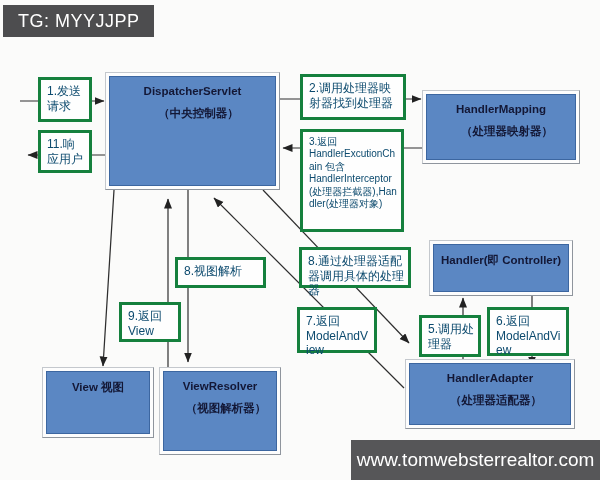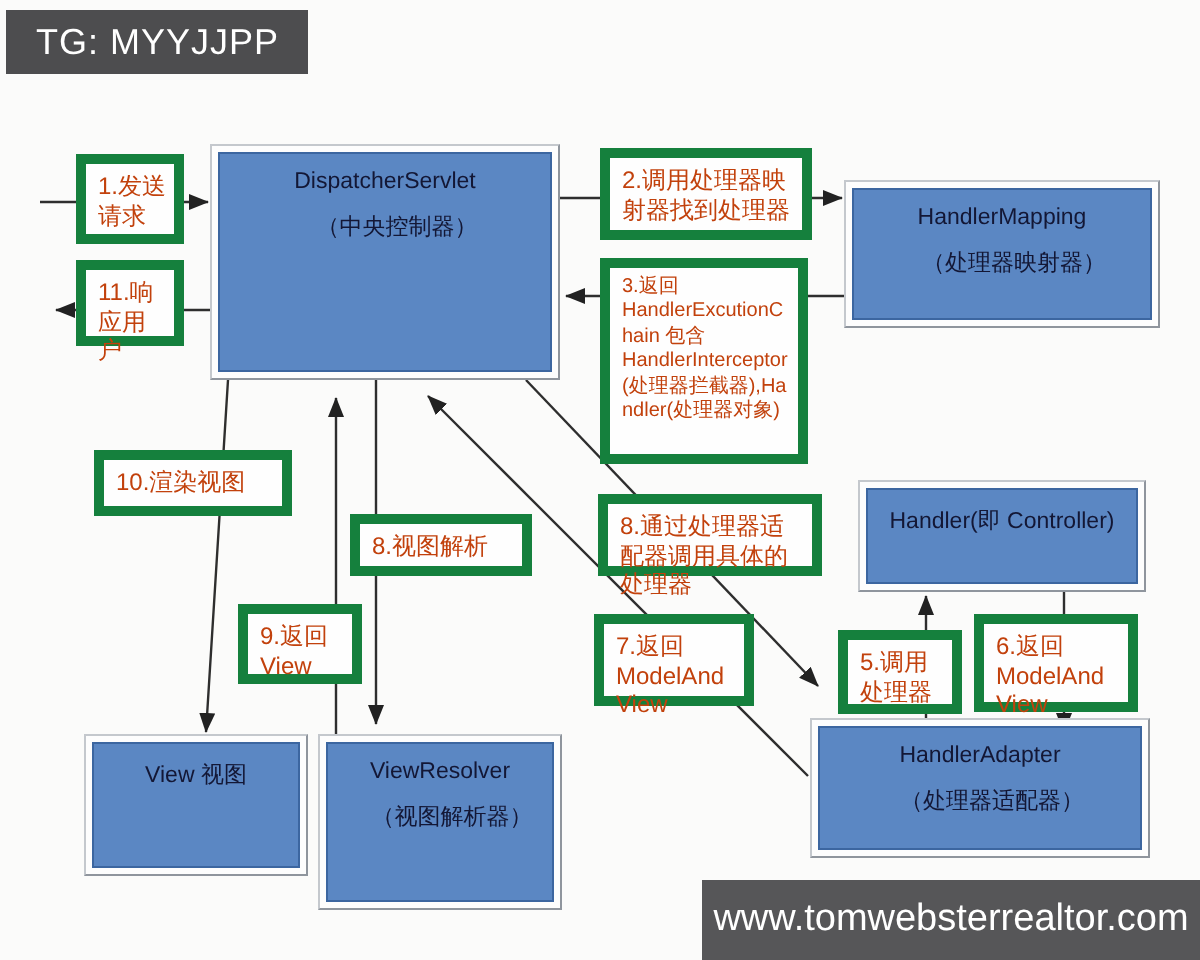--- a/index.html
+++ b/index.html
@@ -20,27 +20,27 @@
   .bar.footer{left:351px;top:440px;width:249px;height:40px;justify-content:center;
     font-size:19px;background:#565658;}
   
   .node{
     position:absolute;z-index:2;background:#fdfdfd;padding:3px;box-sizing:border-box;
     border:1px solid #c4c8cd;border-right-color:#8f959d;border-bottom-color:#8f959d;
   }
   .node-inner{
     width:100%;height:100%;box-sizing:border-box;background:#5b87c3;
     border:1px solid #3c66a0;color:#131735;text-align:center;
-    font-size:11.5px;font-weight:400;padding-top:8px;
+    font-size:11.5px;font-weight:700;padding-top:8px;
   }
   .node-sub{margin-top:9px;padding-left:12px;}
   
   .step{
-    position:absolute;z-index:3;background:#fefefe;border:5px solid #15803d;
-    box-sizing:border-box;color:#c2410c;font-size:12px;line-height:1.22;
+    position:absolute;z-index:3;background:#fefefe;border:3px solid #15803d;
+    box-sizing:border-box;color:#0c4a6e;font-size:12px;line-height:1.22;
     padding:4px 4px 2px 6px;
   }
   .step span{white-space:pre-line;word-break:break-all;display:block;}
   .step.small{font-size:10px;line-height:1.24;}
 </style>
 </head>
 <body>
 
 <div class="stage">
 
@@ -143,23 +143,20 @@
 
   <div class="step" style="left:175px;top:257px;width:91px;height:31px">
     <span>8.视图解析</span>
     </div>
 
   <div class="step" style="left:119px;top:302px;width:62px;height:40px">
     <span>9.返回
 View</span>
     </div>
 
-  <div class="step" style="left:47px;top:225px;width:99px;height:33px">
-    <span>10.渲染视图</span>
-    </div>
 
   <div class="bar header">
     <span>TG: MYYJJPP</span>
   </div>
   <div class="bar footer">
     <span>www.tomwebsterrealtor.com</span>
   </div>
 
 </div>
 

